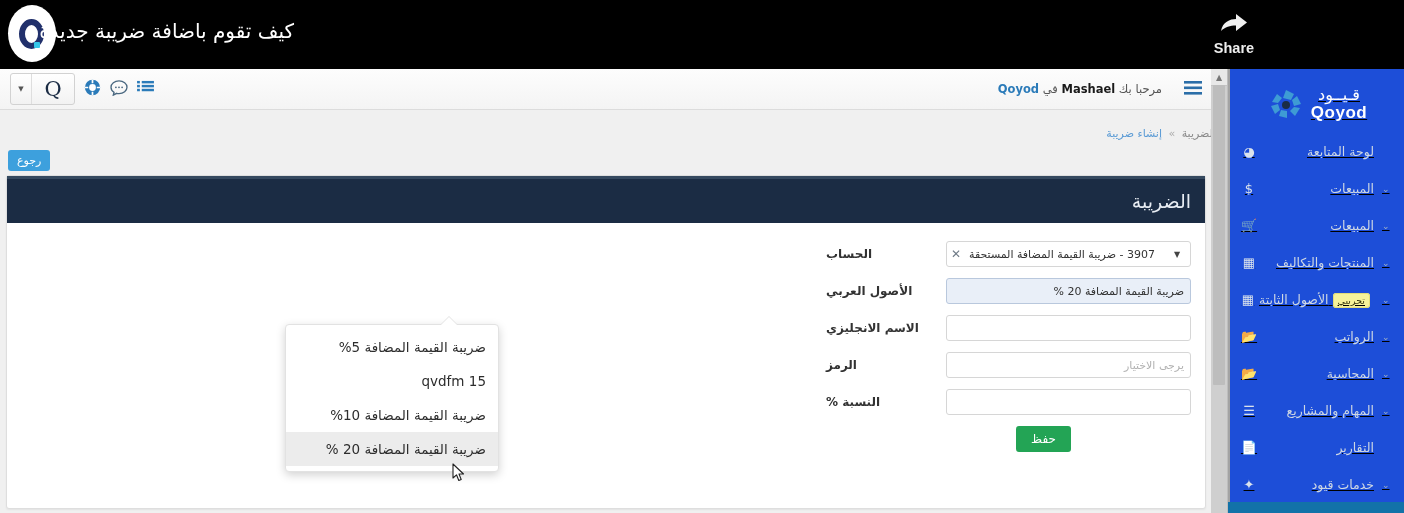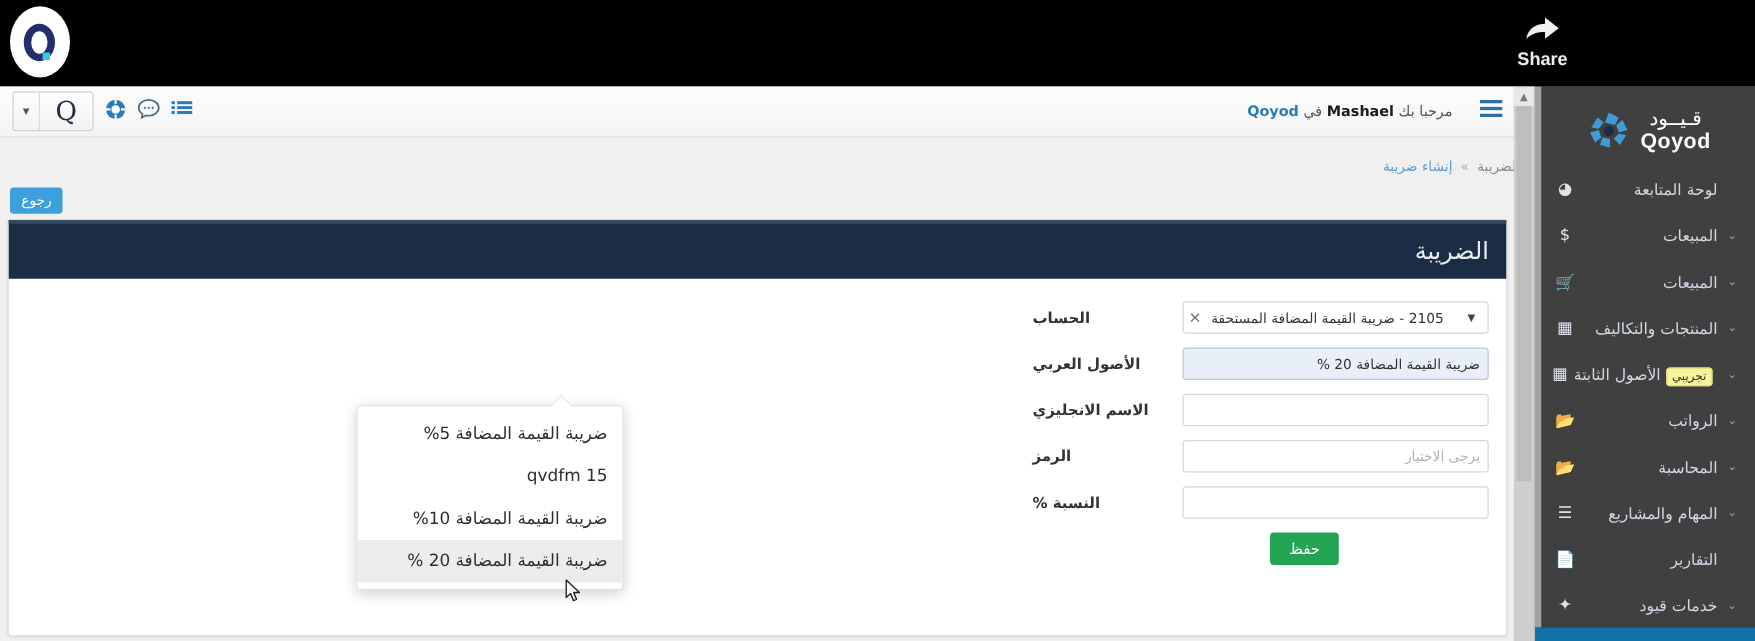--- a/index.html
+++ b/index.html
@@ -100,22 +100,23 @@
     position: absolute;
     right: 0; top: 0;
     width: 176px;
     height: 444px;
     background: #1b2c44;
     z-index: 8;
   }
   .sidebar-inner {
     position: absolute;
     inset: 0 0 11px 0;
-    background: #404040;
-    border-left: 5px solid #a3a3a3;
+    background: #1d4ed8;
+    border-left: 2px solid #a3a3a3;
+    text-decoration: underline;
   }
   .sidebar-bottom {
     position: absolute;
     left: 0; right: 0; bottom: 0;
     height: 11px;
     background: #1272a8;
   }
   .brand {
     height: 58px;
     display: flex;
@@ -461,20 +462,21 @@
   }
 </style>
 </head>
 <body>
 
 <div class="yt-bar">
   <div class="yt-logo">
     <div class="ring"></div>
     <div class="dot"></div>
   </div>
+  <div class="yt-title">كيف تقوم باضافة ضريبة جديدة</div>
   <div class="yt-actions">
     <div class="yt-action">
       <div class="ic">
         <svg width="30" height="26" viewBox="0 0 30 24">
           <path d="M2 21c1.5-9 9-12 15-12V4l11 8.5L17 21v-5.5c-6 0-11 1.5-15 5.5z" fill="#f0f0f0"></path>
         </svg>
       </div>
       <div class="lbl">Share</div>
     </div>
   </div>
@@ -630,21 +632,21 @@
     <div class="panel">
       <div class="panel-head">
         <span class="panel-title">الضريبة</span>
       </div>
       <div class="panel-body">
         <div id="form-rows">
             <div class="form-row">
               <div class="form-control-wrap">
                 <div class="select2">
                   <span class="arrow">▼</span>
-                  <span class="val">2105 - ضريبة القيمة المضافة المستحقة</span>
+                  <span class="val">3907 - ضريبة القيمة المضافة المستحقة</span>
                   <span class="clear">✕</span>
                 </div>
               </div>
               <div class="form-label">الحساب</div>
             </div>
             <div class="form-row">
               <div class="form-control-wrap"><input class="inp focused" type="text" placeholder="" value="ضريبة القيمة المضافة 20 %" style=""></div>
               <div class="form-label">الأصول العربي</div>
             </div>
             <div class="form-row">

